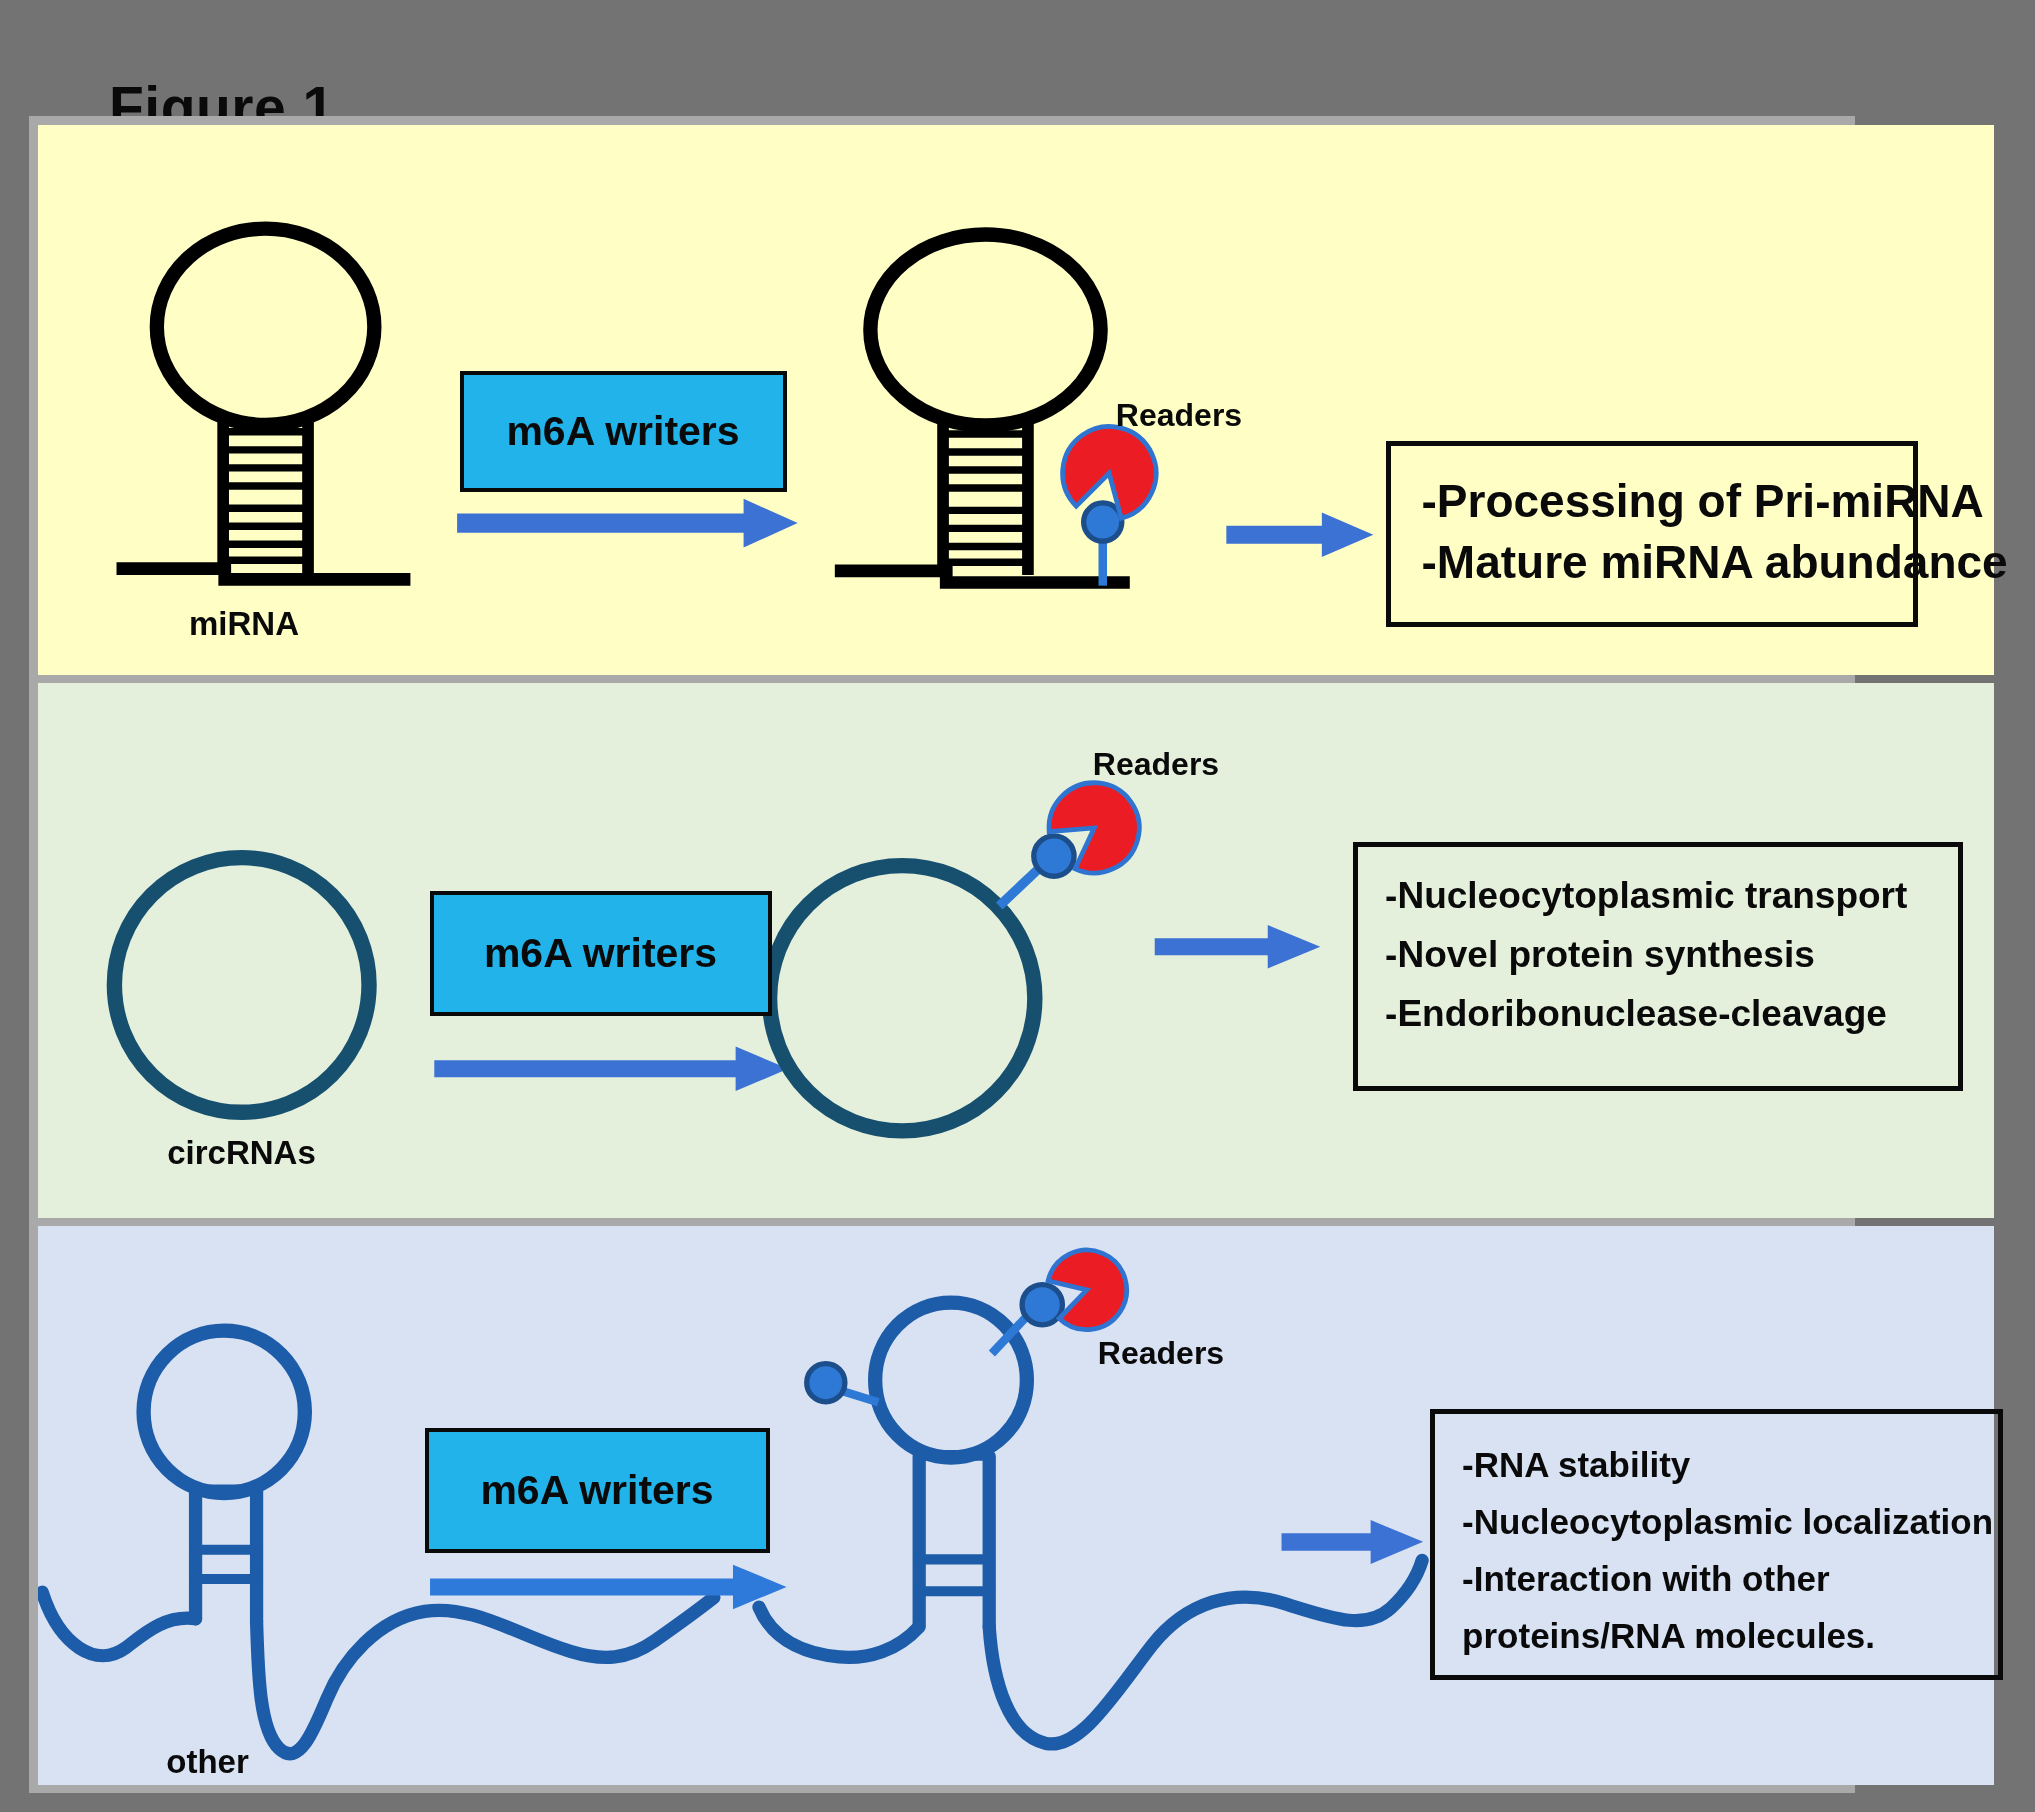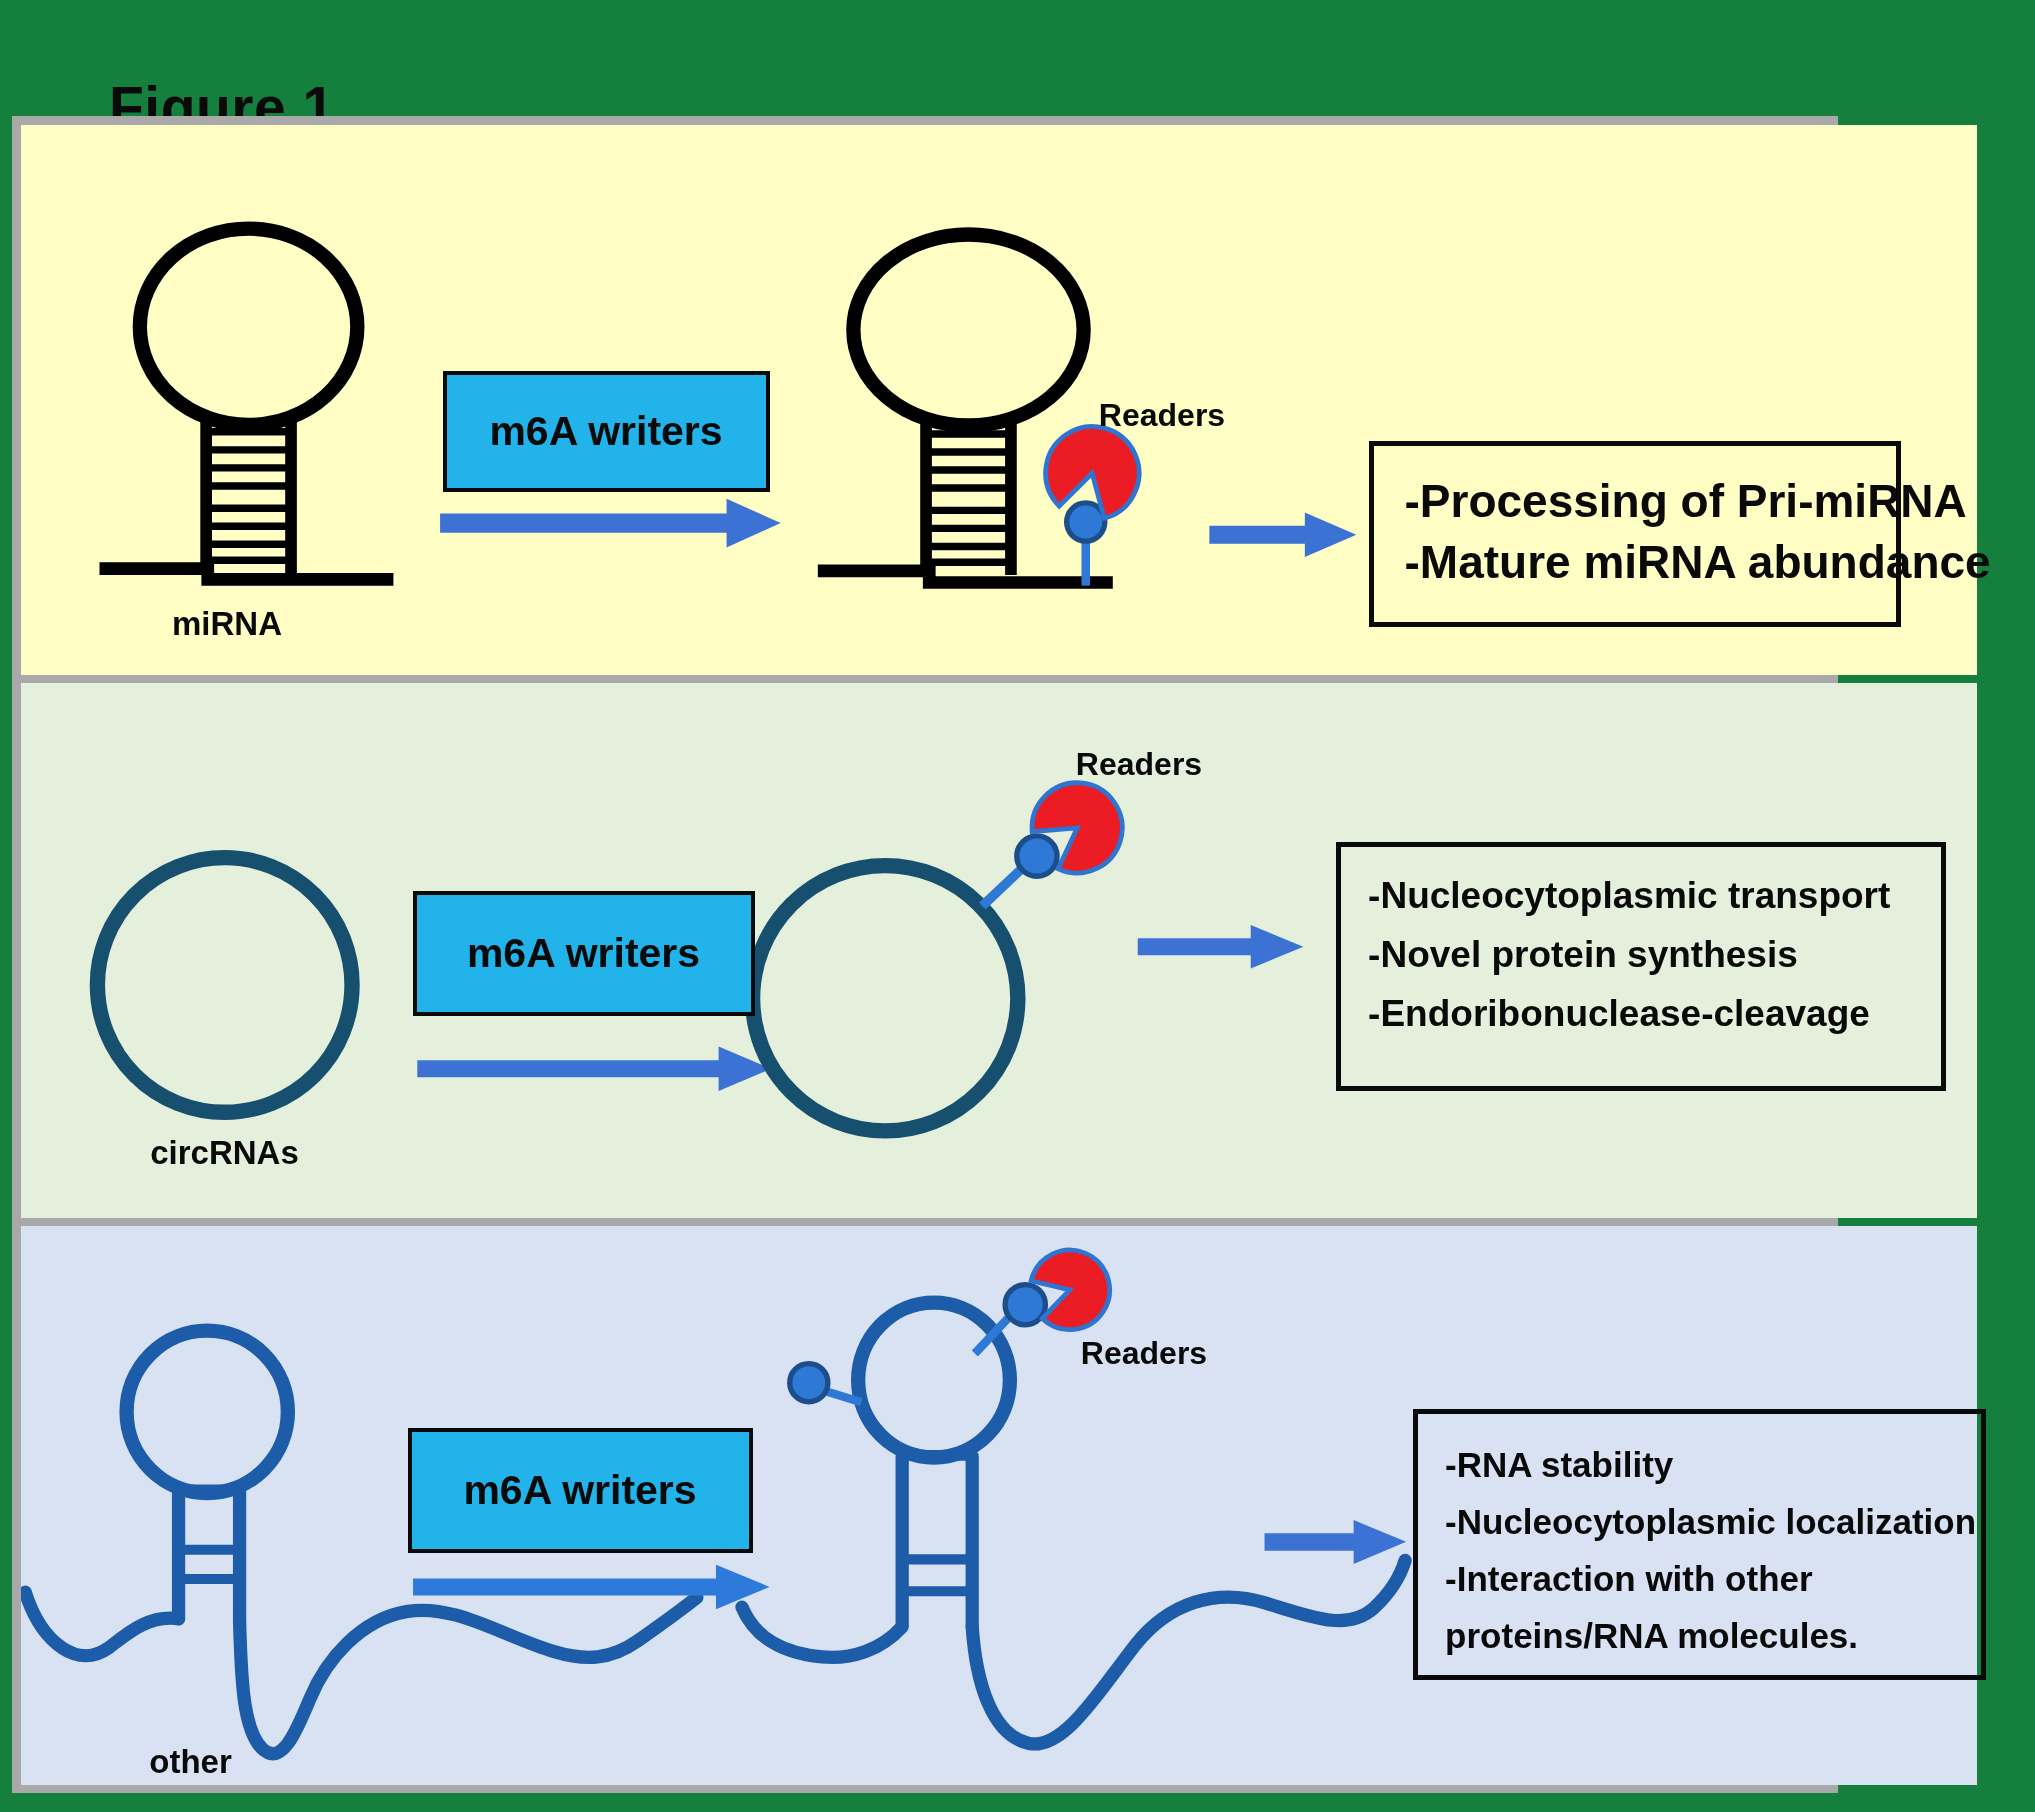--- a/index.html
+++ b/index.html
@@ -1,30 +1,30 @@
 <!DOCTYPE html>
 <html style="font-size:8.5px"><head>
 <meta charset="utf-8">
 <style>
   html,body{margin:0;padding:0;background:#ffffff;}
   .canvas{
     position:relative;
     width:2035px;
     height:1813px;
-    background:#15803d;
+    background:#737373;
     font-family:"Liberation Sans", sans-serif;
     overflow:hidden;
   }
   .figure-title{
     position:absolute; left:109px; top:74px;
     font-size:57px; font-weight:600; color:#0a0a0a;
     letter-spacing:0.5px;
   }
   .frame{
-    position:absolute; left:12px; top:116px;
+    position:absolute; left:29px; top:116px;
     width:1826px; height:1677px;
     background:#a9a9a9;
   }
   .panel{position:absolute; left:8.5px; width:1956px;}
   .panel svg{position:absolute; left:0; top:0; width:100%; height:100%;}
   .panel-mirna  {top:8.5px;   height:550px; background:#ffffc5;}
   .panel-circrna{top:567px; height:535px; background:#e4f0dc;}
   .panel-lncrna {top:1110px; height:559px; background:#d9e2f3;}
   .writers-box{
     position:absolute;

